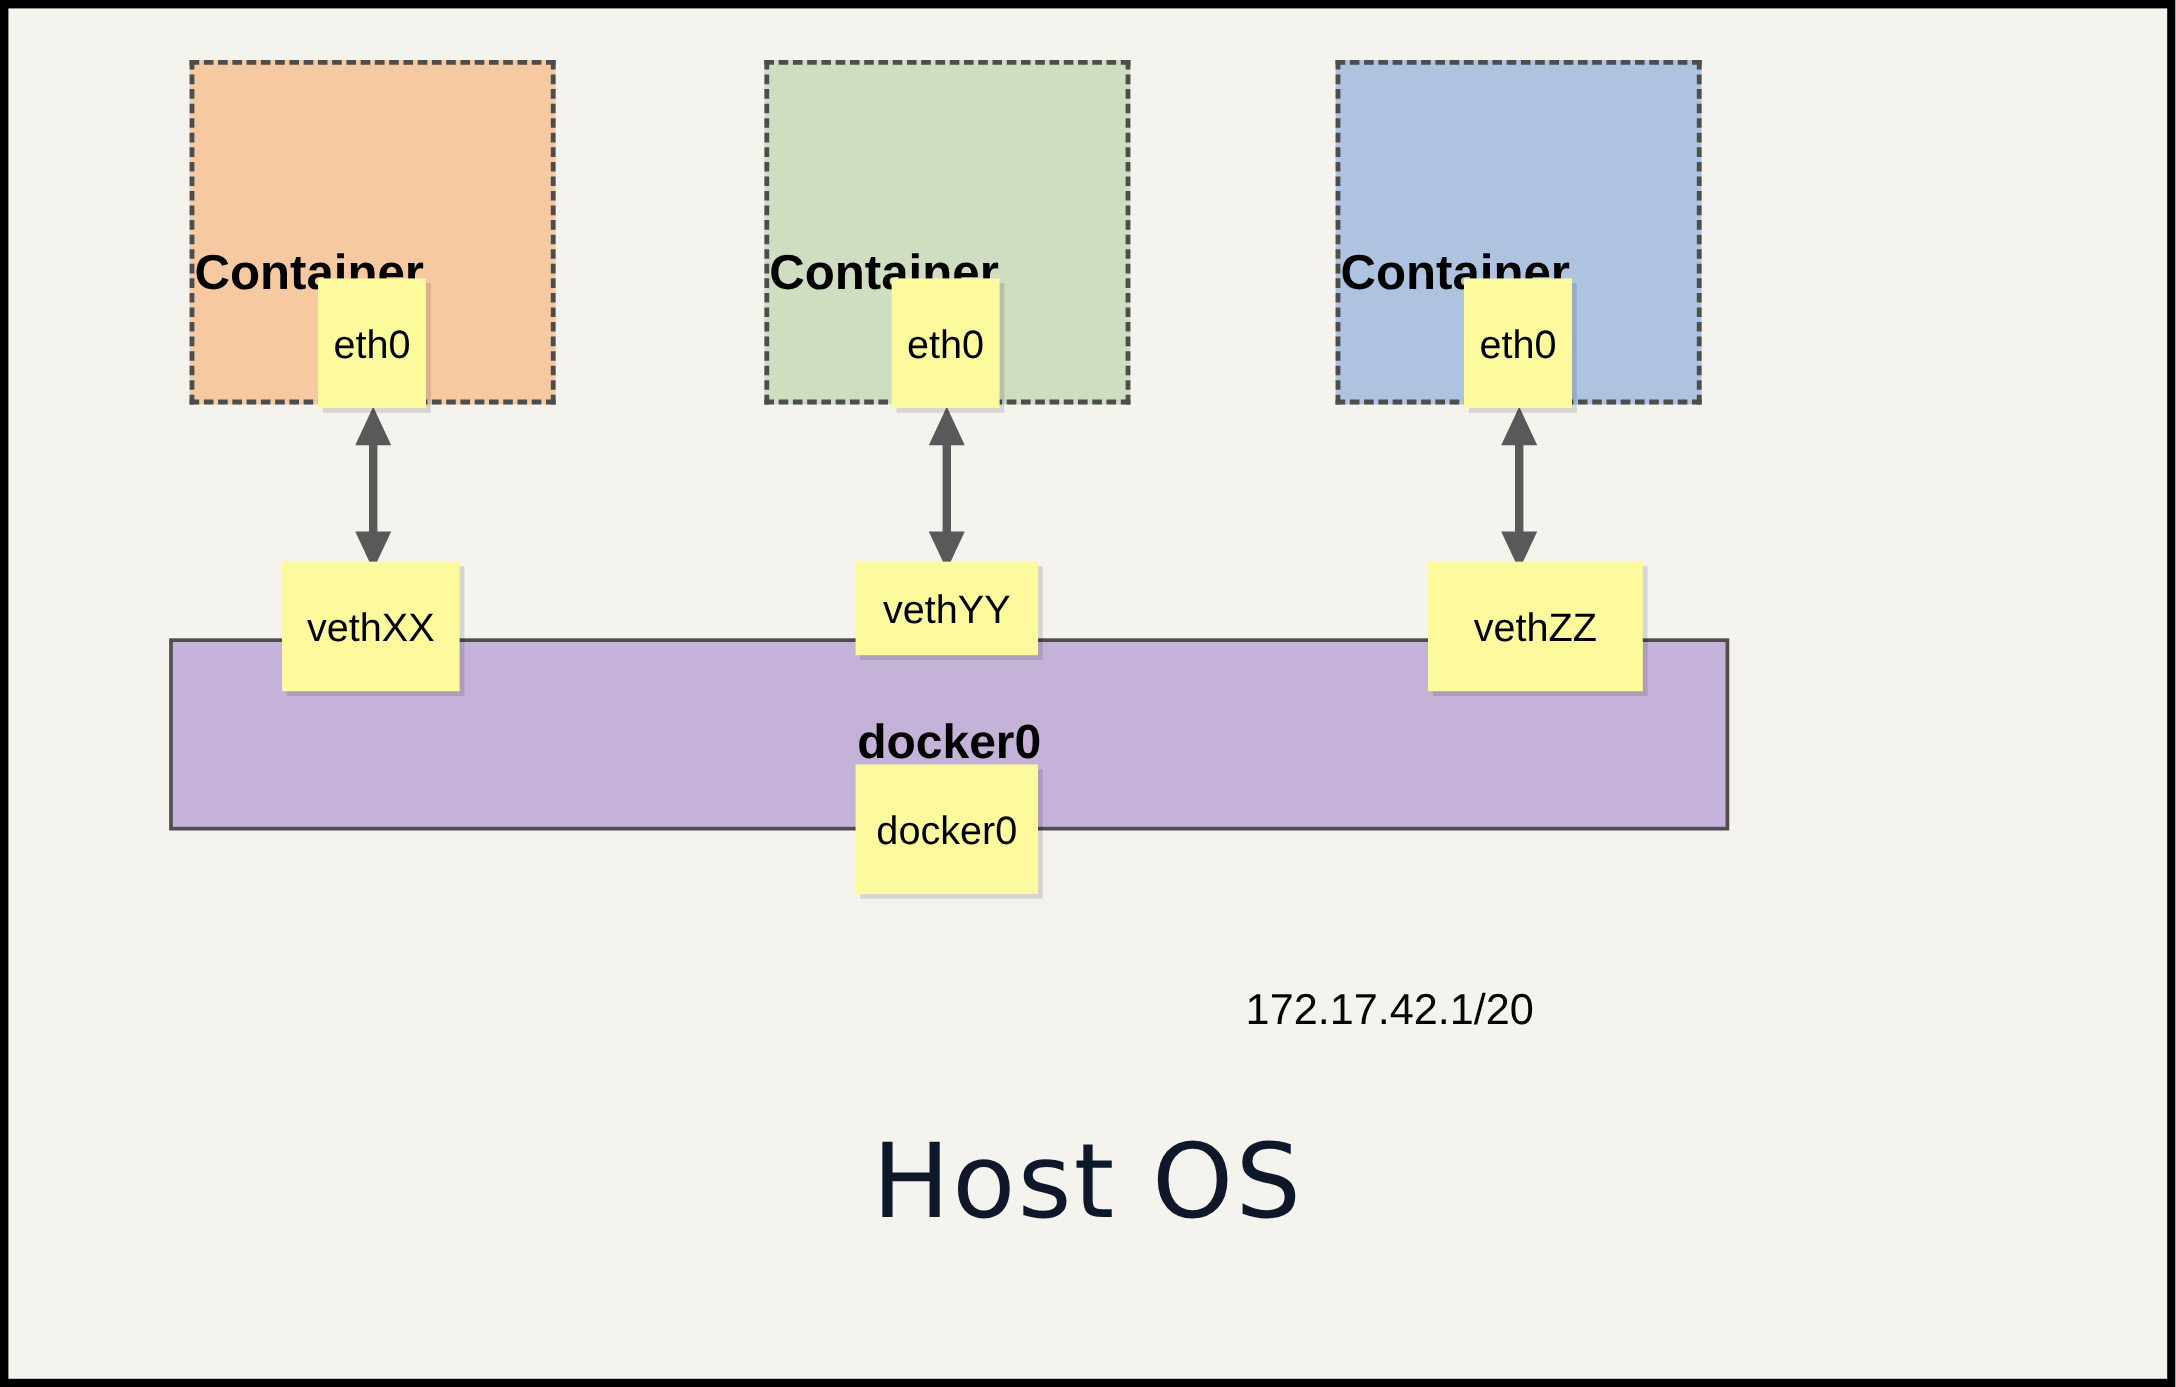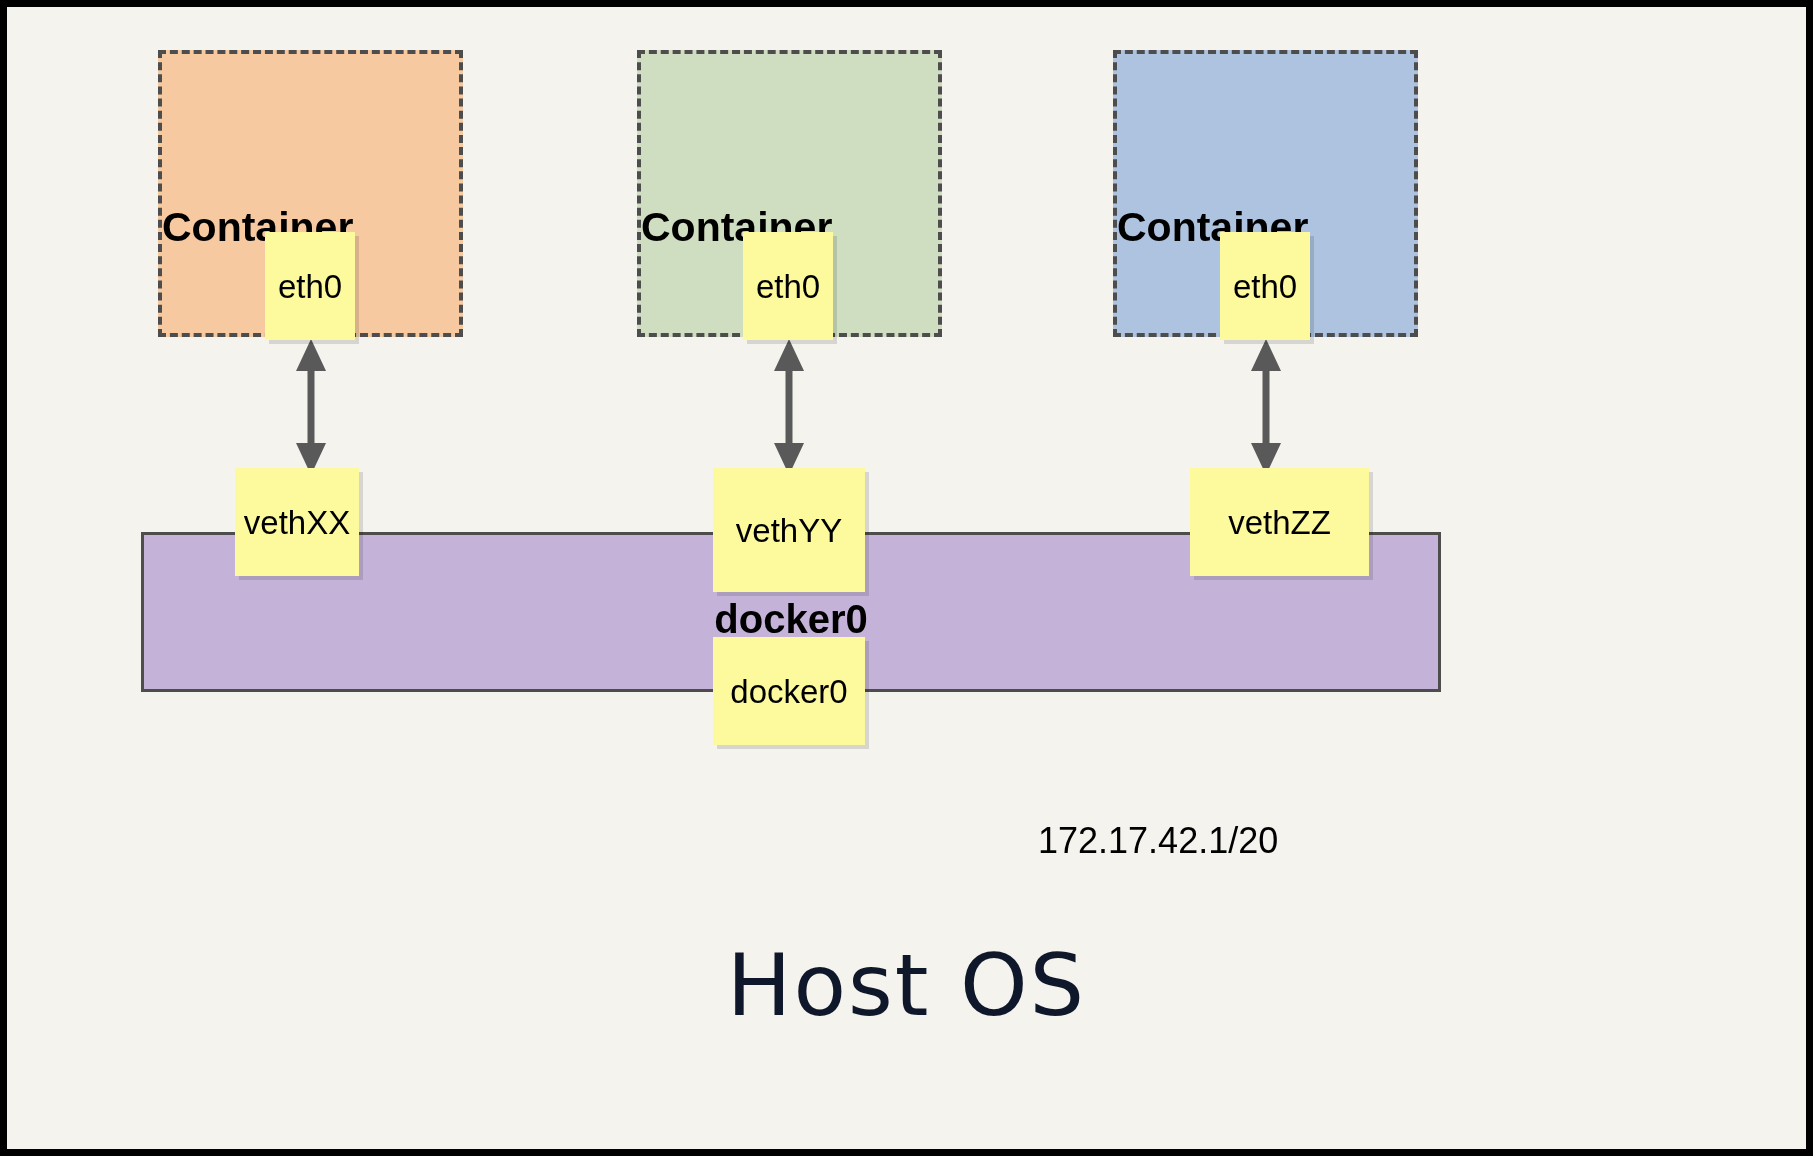--- a/index.html
+++ b/index.html
@@ -167,24 +167,24 @@
     <svg class="arrow" style="left:1238px; top:330px; width:42px; height:140px;" viewBox="0 0 42 140">
       <line x1="21" y1="28" x2="21" y2="112" stroke="#595959" stroke-width="7"></line>
       <polygon points="21,2 6,34 36,34" fill="#595959"></polygon>
       <polygon points="21,138 6,106 36,106" fill="#595959"></polygon>
     </svg>
 
     <div id="bridge">
       <div id="bridge-label">docker0</div>
     </div>
 
-    <div class="note" style="left:228px; top:461px; width:124px; height:108px;">
+    <div class="note" style="left:228px; top:461px; width:148px; height:108px;">
       <span>vethXX</span>
     </div>
-    <div class="note" style="left:706px; top:461px; width:152px; height:124px;">
+    <div class="note" style="left:706px; top:461px; width:152px; height:78px;">
       <span>vethYY</span>
     </div>
     <div class="note" style="left:1183px; top:461px; width:179px; height:108px;">
       <span>vethZZ</span>
     </div>
 
     <div class="note" style="left:706px; top:630px; width:152px; height:108px;">
       <span>docker0</span>
     </div>
 

